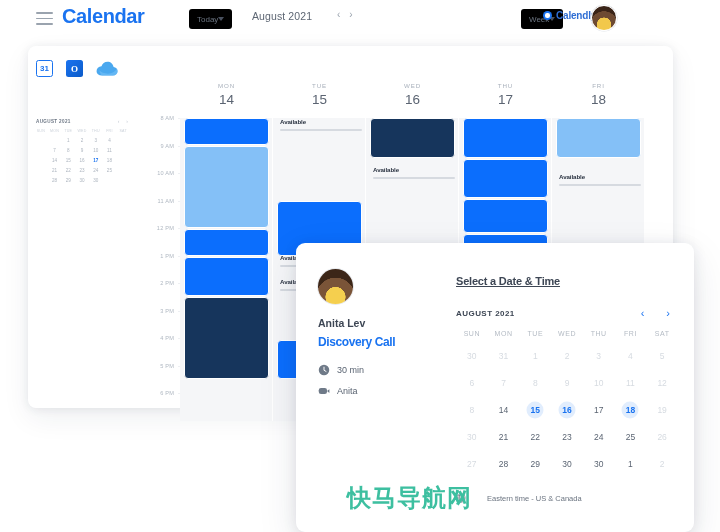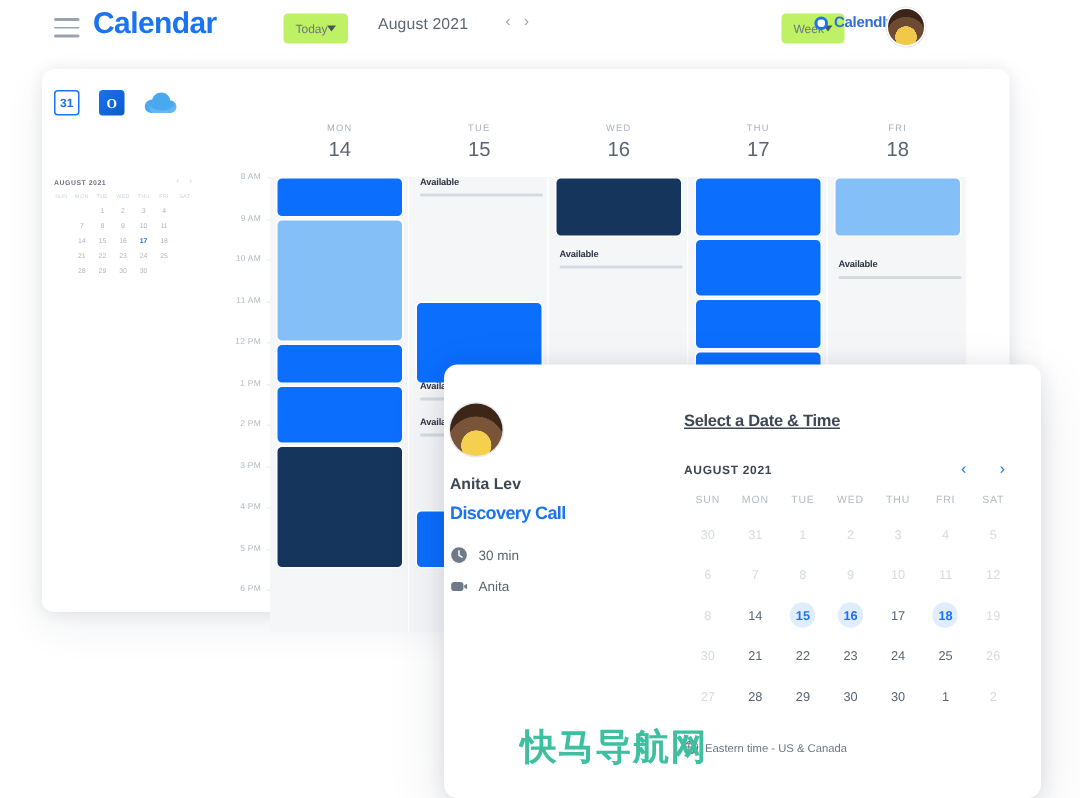--- a/index.html
+++ b/index.html
@@ -26,21 +26,21 @@
   }
   .hamburger span { display: block; height: 1.8px; background: #9aa3ae; border-radius: 2px; }
   .brand {
     position: absolute; left: 62px; top: 5px;
     font-size: 20px; font-weight: bold; color: #1a73f0;
     letter-spacing: -0.4px;
   }
   .pill-btn {
     position: absolute;
     height: 20px; padding: 0 8px;
-    background: #bef264; border-radius: 3px;
+    background: #000000; border-radius: 3px;
     display: flex; align-items: center; gap: 0;
     font-size: 8px; color: #6b7480;
     cursor: pointer;
     text-align: center;
   }
   #today-btn { left: 189px; top: 9px; }
   #week-btn  { left: 481px; top: 9px; margin-left: 40px; }
   .caret {
     width: 0; height: 0;
     border-left: 3px solid transparent;
@@ -177,21 +177,21 @@
   
   .booking {
     position: absolute; left: 296px; top: 243px;
     width: 398px; height: 289px;
     background: #ffffff;
     border-radius: 9px;
     box-shadow: 0 2px 14px rgba(25,40,65,0.11), 0 14px 40px rgba(25,40,65,0.10);
     overflow: hidden;
     z-index: 9;
   }
-  .bk-left { position: absolute; left: 4px; top: 26px; width: 140px; }
+  .bk-left { position: absolute; left: 22px; top: 26px; width: 140px; }
   .bk-avatar {
     width: 35px; height: 35px; border-radius: 50%;
     background: radial-gradient(circle at 50% 80%, #f5cf4e 0 30%, #7a5438 31% 58%, #3c2618 59% 100%);
     box-shadow: 0 0 0 1px #e7eaee;
   }
   .bk-host { margin-top: 13px; font-size: 10.5px; font-weight: bold; color: #3d4654; }
   .bk-title { margin-top: 6px; font-size: 12px; font-weight: bold; color: #1a73f0; letter-spacing: -0.4px; }
   .bk-meta { margin-top: 15px; display: flex; flex-direction: column; gap: 9px; }
   .bk-row { display: flex; align-items: center; gap: 7px; font-size: 9px; color: #5a6472; }
   .bk-icon { width: 12px; height: 12px; flex: none; color: #6f7a88; }
@@ -220,21 +220,21 @@
   }
   .bk-grid .cell.avail::before {
     content:''; position: absolute; left: 50%; top: 50%;
     transform: translate(-50%,-50%);
     width: 17px; height: 17px; border-radius: 50%;
     background: rgba(26,115,240,0.13);
   }
   .bk-grid .cell.avail span { position: relative; }
   .bk-tz {
     position: absolute; left: 160px; top: 250px;
-    display: flex; align-items: center; gap: 4px;
+    display: flex; align-items: center; gap: 21px;
     font-size: 7.5px; color: #6b7480;
   }
   .globe { width: 10px; height: 10px; flex: none; }
 
   .watermark {
     position: absolute; left: 347px; top: 482px;
     font-size: 24px; font-weight: bold; color: #3dbfa0;
     letter-spacing: 1px; z-index: 20;
     font-family: "DejaVu Sans", sans-serif;
     white-space: nowrap;

